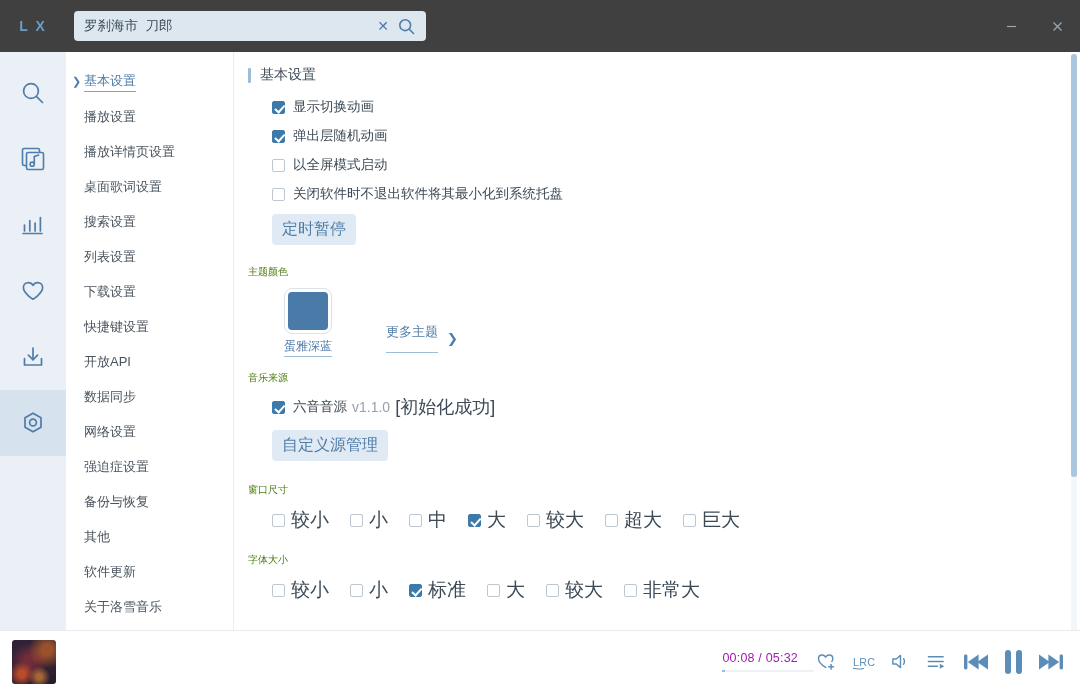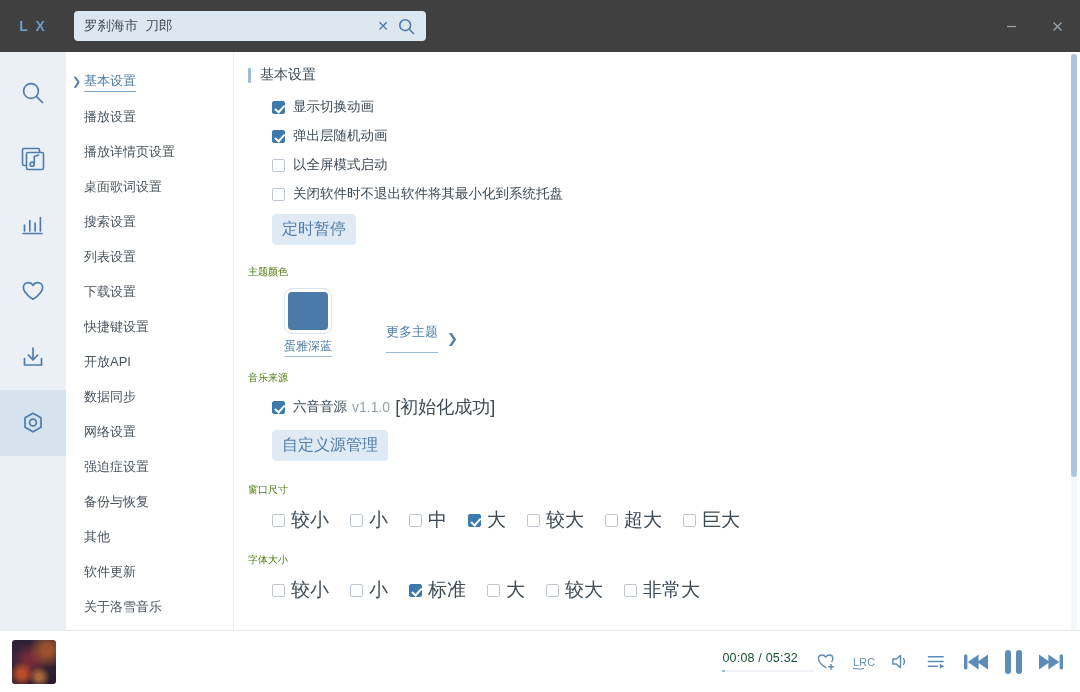--- a/index.html
+++ b/index.html
@@ -232,21 +232,21 @@
       radial-gradient(circle at 62% 84%, rgba(245,150,60,0.6) 0 6%, transparent 24%),
       radial-gradient(circle at 80% 22%, rgba(235,120,35,0.55) 0 10%, transparent 38%),
       radial-gradient(circle at 40% 46%, rgba(160,50,60,0.55) 0 14%, transparent 50%),
       linear-gradient(165deg, #2b2038 0%, #3a2436 46%, #241a2c 100%);
   }
   .p-meta { margin-left: 14px; min-width: 0; }
   .p-title { font-size: 12px; color: #9aa6b2; margin-bottom: 6px; white-space: nowrap; }
   .p-artist { font-size: 13px; color: #3d4a56; white-space: nowrap; }
   .p-spacer { flex: 1; }
   .p-time {
-    font-size: 12.5px; color: #14532d;
+    font-size: 12.5px; color: #a21caf;
     letter-spacing: 0.2px;
     position: relative; padding-bottom: 7px;
     margin-right: 18px;
   }
   .p-prog {
     position: absolute; left: 0; bottom: 0;
     width: 92px; height: 2px; background: #eef2f6;
   }
   .p-prog > i { display: block; height: 2px; width: 3px; background: #9dbcd8; }
   .p-ctrls { display: flex; align-items: center; gap: 15px; }

